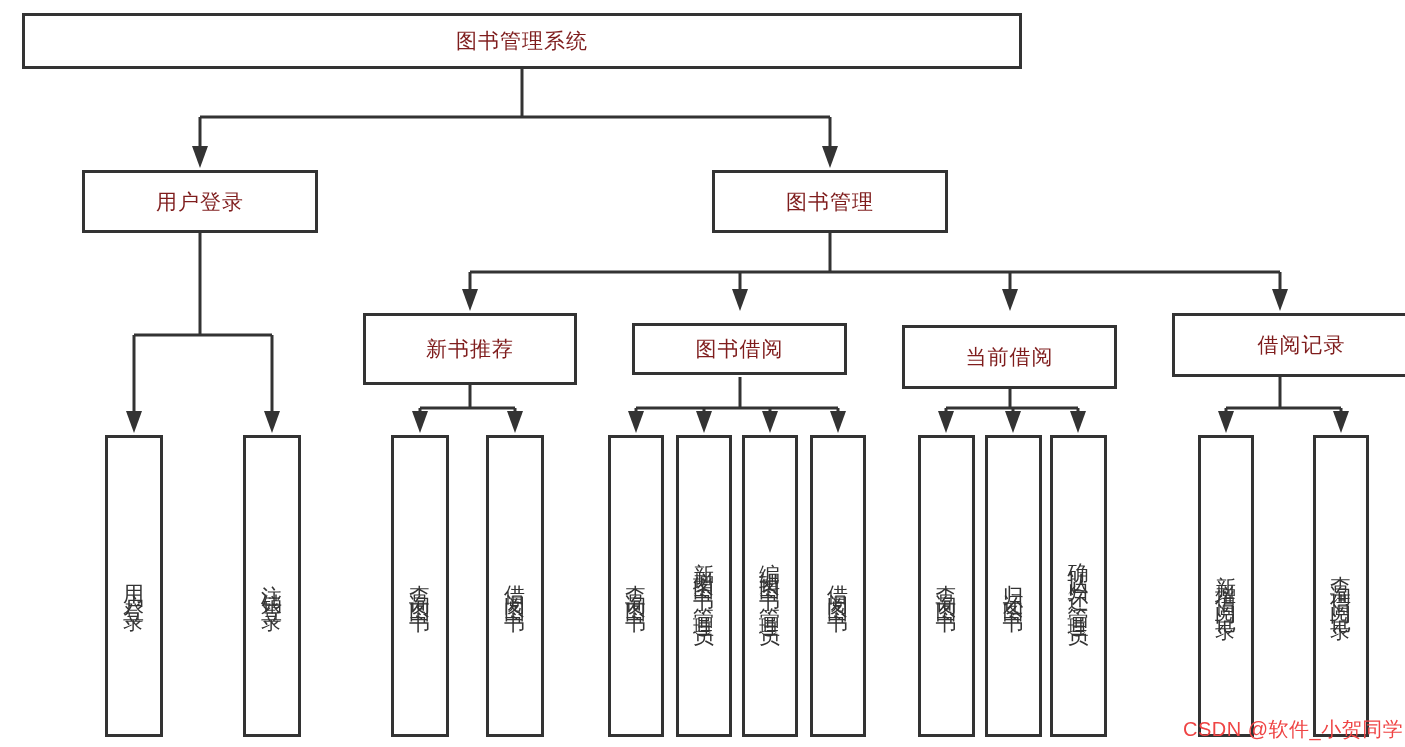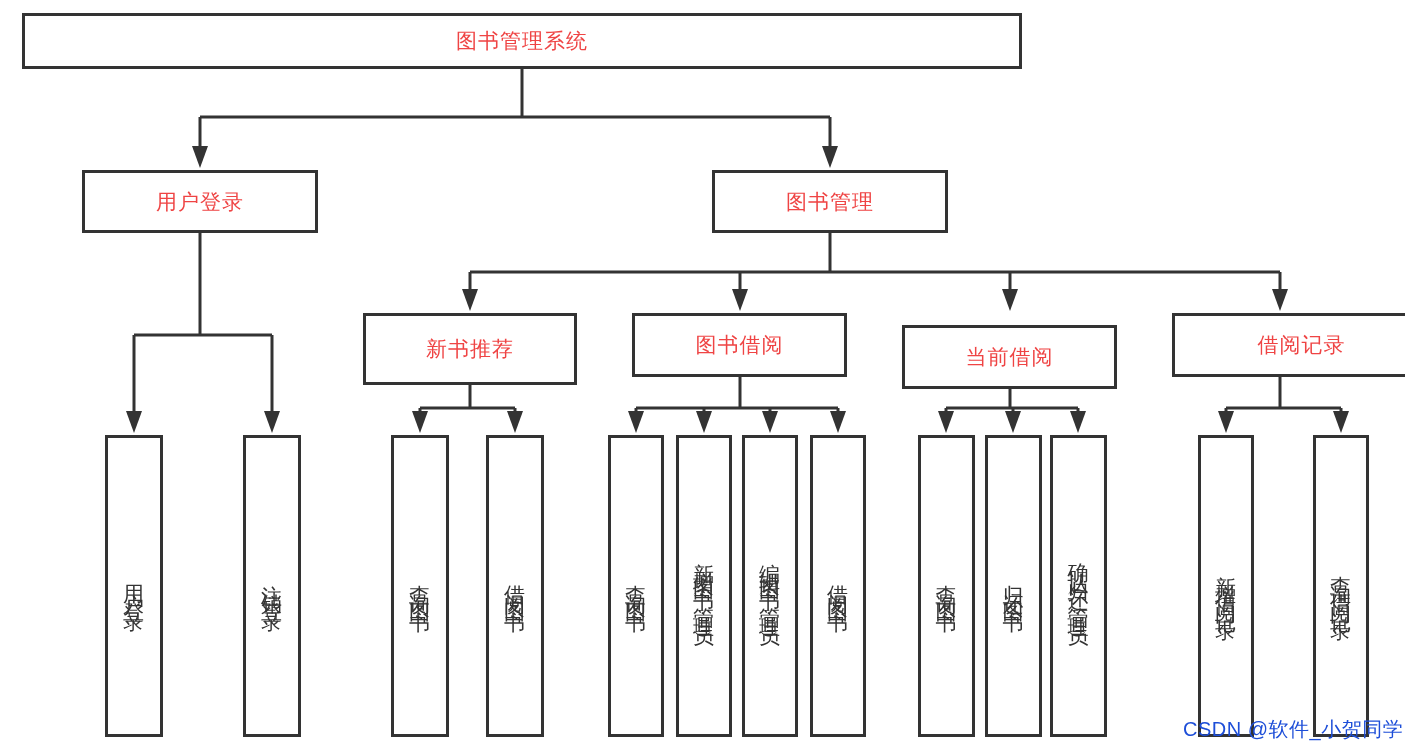--- a/index.html
+++ b/index.html
@@ -19,21 +19,21 @@
   .hbox {
     position: absolute;
     box-sizing: border-box;
     border: 3px solid #333333;
     background: #ffffff;
     display: flex;
     align-items: center;
     justify-content: center;
     font-size: 21px;
     letter-spacing: 1px;
-    color: #ef4444;
+    color: #7f1d1d;
     z-index: 2;
   }
   .vbox {
     position: absolute;
     box-sizing: border-box;
     border: 3px solid #333333;
     background: #ffffff;
     display: flex;
     align-items: center;
     justify-content: center;
@@ -46,21 +46,21 @@
     letter-spacing: 9px;
     line-height: 1;
     color: #333333;
     white-space: nowrap;
   }
   .watermark {
     position: absolute;
     left: 1183px;
     top: 716px;
     font-size: 20px;
-    color: #1d4ed8;
+    color: #ef4444;
     letter-spacing: 0.5px;
     z-index: 3;
     white-space: nowrap;
   }
 </style>
 </head>
 <body>
 
 <div class="canvas">
 
@@ -137,21 +137,21 @@
   <div class="hbox" style="left:82px; top:170px; width:236px; height:63px;">
     <span>用户登录</span>
   </div>
   <div class="hbox" style="left:712px; top:170px; width:236px; height:63px;">
     <span>图书管理</span>
   </div>
 
   <div class="hbox" style="left:363px; top:313px; width:214px; height:72px;">
     <span>新书推荐</span>
   </div>
-  <div class="hbox" style="left:632px; top:313px; width:215px; height:64px;text-align:right;">
+  <div class="hbox" style="left:632px; top:323px; width:215px; height:52px;text-align:right;">
     <span>图书借阅</span>
   </div>
   <div class="hbox" style="left:902px; top:313px; width:215px; height:64px;margin-top:12px;">
     <span>当前借阅</span>
   </div>
   <div class="hbox" style="left:1172px; top:313px; width:259px; height:64px;">
     <span>借阅记录</span>
   </div>
 
   <div class="vbox" style="left:105px; top:435px; width:58px; height:302px;">

